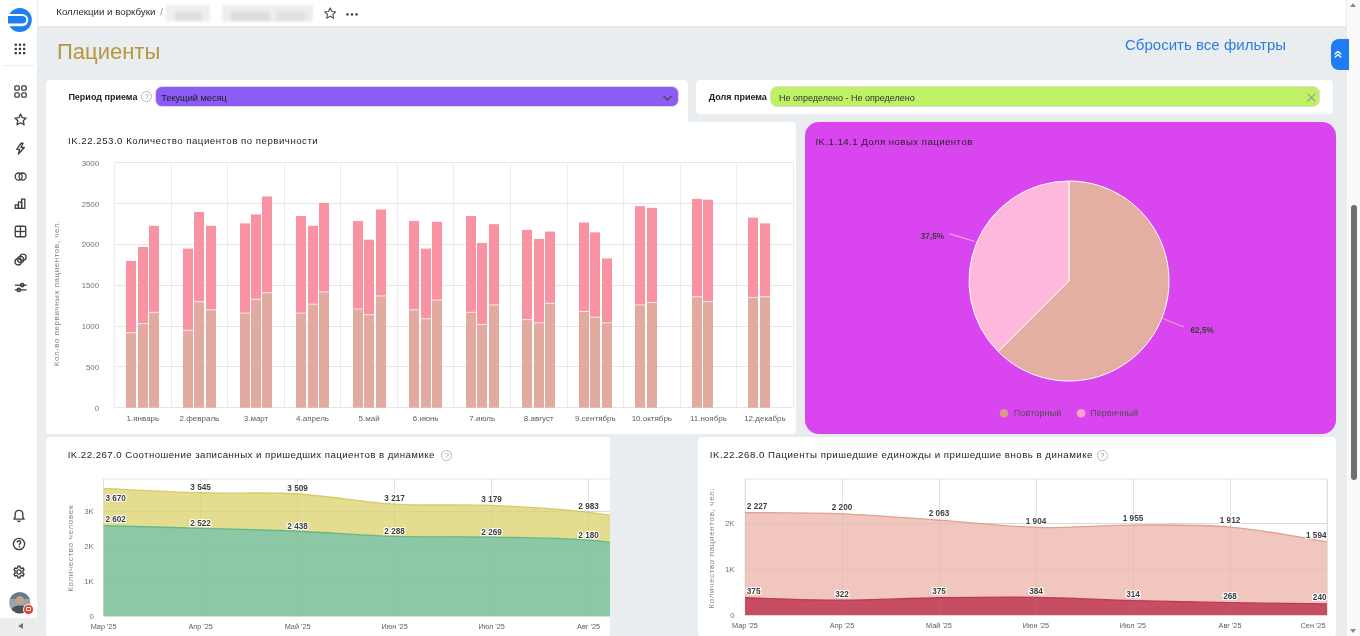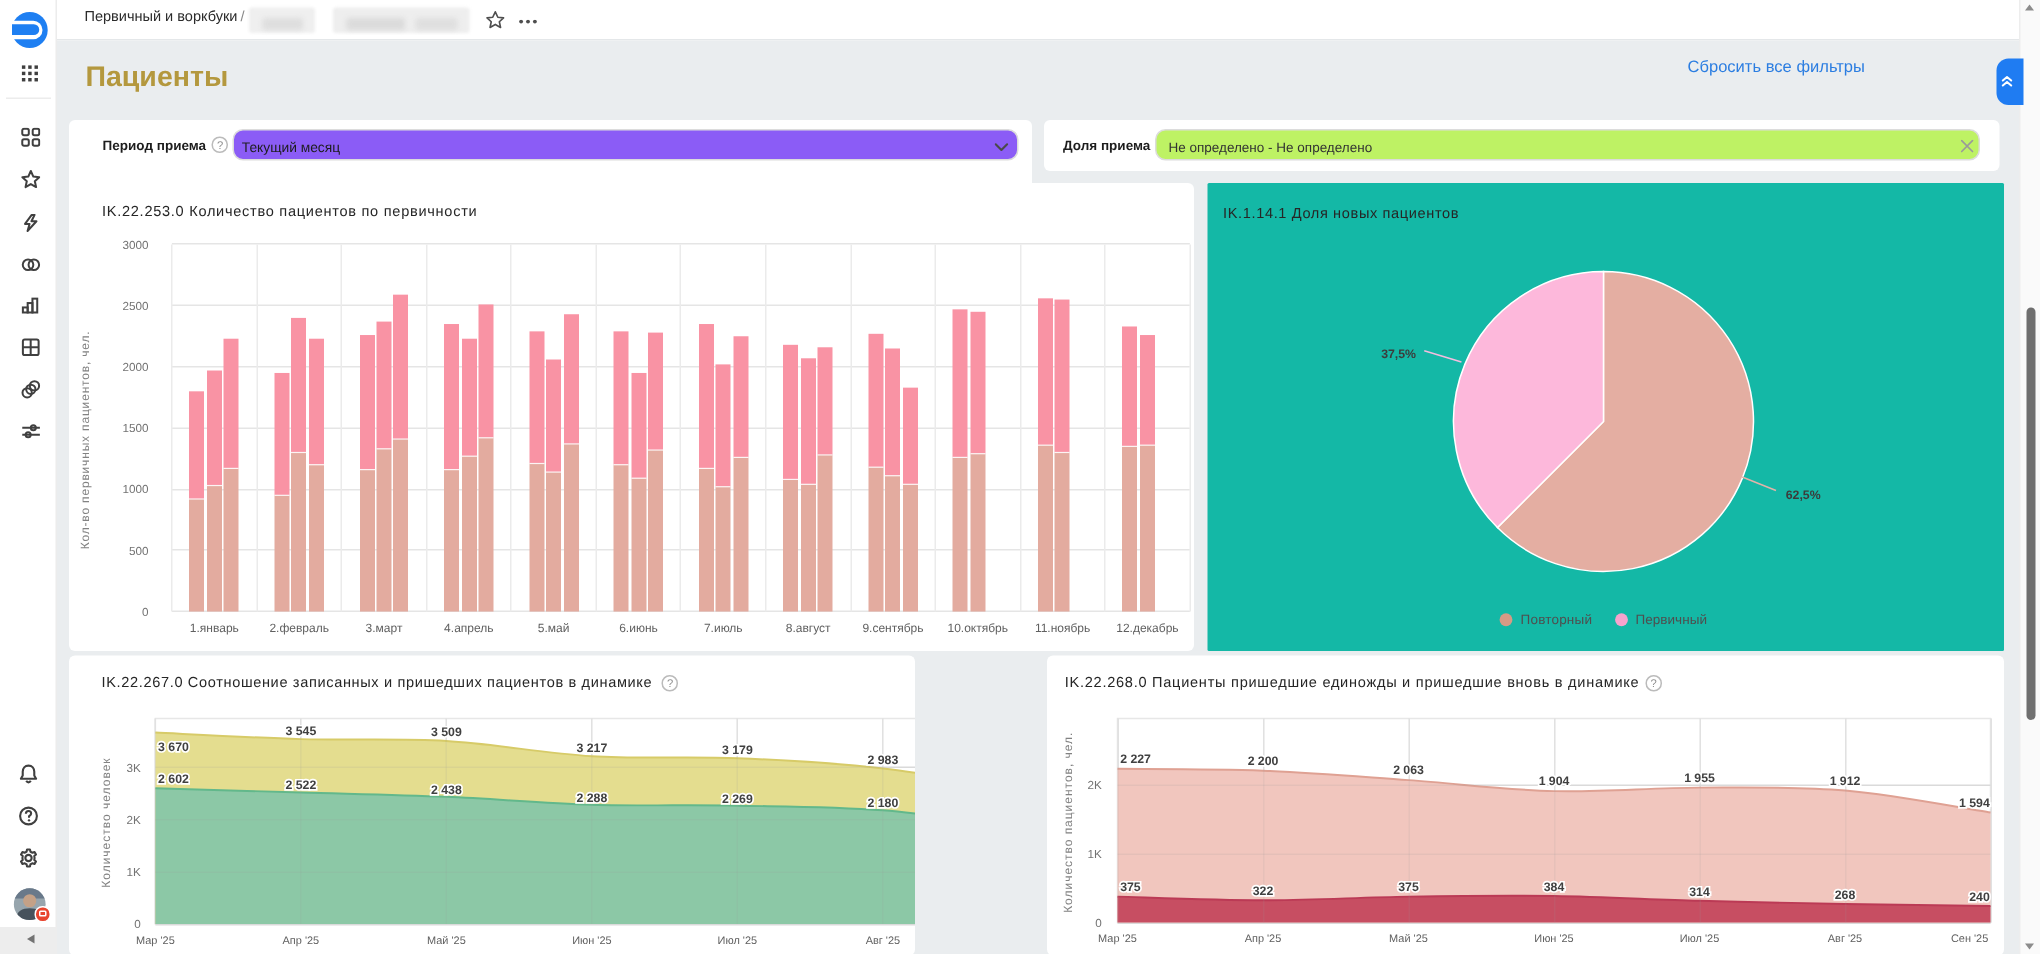--- a/index.html
+++ b/index.html
@@ -1,15 +1,15 @@
 <!DOCTYPE html>
 <html><head><meta charset="utf-8"><style>*{margin:0;padding:0;box-sizing:border-box}html,body{width:1360px;height:636px;overflow:hidden;font-family:"Liberation Sans",sans-serif;background:#fff;position:relative}svg text{font-family:"Liberation Sans",sans-serif}div{font-family:"Liberation Sans",sans-serif}</style></head><body>
 <div style="position:absolute;left:38px;top:27px;width:1308px;height:609px;background:#eaedef"></div>
 <div style="position:absolute;left:0;top:0;width:1360px;height:27px;background:#fff;border-bottom:1px solid #e4e7e9;z-index:4">
-    <div style="position:absolute;left:56.3px;top:7.2px;font-size:9.7px;line-height:10px;color:#2b2b2b">Первичный и воркбуки</div>
+    <div style="position:absolute;left:56.3px;top:7.2px;font-size:9.7px;line-height:10px;color:#2b2b2b">Коллекции и воркбуки</div>
     <div style="position:absolute;left:160.3px;top:7.2px;font-size:9.7px;line-height:10px;color:#8a8a8a">/</div>
     <div style="position:absolute;left:166.4px;top:4.9px;width:44px;height:17px;background:#efefef;border-radius:2px;filter:blur(1.2px)"></div>
     <div style="position:absolute;left:175px;top:11.5px;width:27px;height:8px;background:#dedede;border-radius:2px;filter:blur(1.8px)"></div>
     <div style="position:absolute;left:222.4px;top:4.9px;width:91px;height:17px;background:#eeeeee;border-radius:2px;filter:blur(1.2px)"></div>
     <div style="position:absolute;left:231px;top:11.5px;width:39px;height:8px;background:#dbdbdb;border-radius:2px;filter:blur(1.8px)"></div>
     <div style="position:absolute;left:277px;top:11.5px;width:28px;height:8px;background:#dfdfdf;border-radius:2px;filter:blur(1.8px)"></div>
     <div style="position:absolute;left:324.3px;top:7.2px">
       <svg width="12.4" height="12.4" viewBox="0 0 12.4 12.4" style="display:block;">
         <path d="M6.2 0.9 L7.9 4.5 L11.7 4.9 L8.9 7.5 L9.7 11.3 L6.2 9.3 L2.7 11.3 L3.5 7.5 L0.7 4.9 L4.5 4.5 Z" fill="none" stroke="#4f4f4f" stroke-width="1.1" stroke-linejoin="round"></path>
       </svg>
@@ -130,22 +130,22 @@
           <path d="M1.5 22 C1.5 15.5 5.8 13.5 10.8 13.5 C15.8 13.5 20 15.5 20 22 Z" fill="#46525c"></path>
         </g>
       </svg>
     </div>
     <div style="position:absolute;left:23px;top:604px;width:10.5px;height:10.5px;border-radius:50%;background:#e8452f;border:1px solid #fff"></div>
     <div style="position:absolute;left:26px;top:606.8px;width:4.6px;height:4.6px;border:1.1px solid #fff;border-radius:1px"></div>
   </div>
 <div style="position:absolute;left:0;top:618px;width:38px;height:18px;background:#ededed;z-index:6">
     <div style="position:absolute;left:17.5px;top:5px;width:0;height:0;border-top:3.5px solid transparent;border-bottom:3.5px solid transparent;border-right:5.5px solid #737373"></div>
   </div>
-<div style="position:absolute;left:57px;top:40.2px;font-size:19px;line-height:23px;font-weight:bold;color:#b4983e;z-index:2">Пациенты</div>
-<div style="position:absolute;left:1125px;top:40.2px;font-size:11px;line-height:10px;color:#2b7de1;z-index:2;letter-spacing:0.02px">Сбросить все фильтры</div>
+<div style="position:absolute;left:57px;top:40.2px;font-size:22px;line-height:23px;font-weight:normal;color:#b4983e;z-index:2">Пациенты</div>
+<div style="position:absolute;left:1125px;top:40.2px;font-size:15px;line-height:10px;color:#2b7de1;z-index:2;letter-spacing:0.02px">Сбросить все фильтры</div>
 <div style="position:absolute;left:1330.6px;top:39.1px;width:18.4px;height:31px;background:#1f7cf2;border-radius:8px 0 0 8px;z-index:11">
     <div style="position:absolute;left:3.2px;top:11.2px">
       <svg width="8" height="8" viewBox="0 0 8 8" style="display:block;">
         <path d="M1.2 3.7 L4 1.3 L6.8 3.7" fill="none" stroke="#fff" stroke-width="1.35" stroke-linecap="round" stroke-linejoin="round"></path>
         <path d="M1.2 7 L4 4.6 L6.8 7" fill="none" stroke="#fff" stroke-width="1.35" stroke-linecap="round" stroke-linejoin="round"></path>
       </svg>
     </div>
   </div>
 <div style="position:absolute;left:46px;top:80px;width:642px;height:50px;background:#fff;border-radius:4px;z-index:2">
     <div style="position:absolute;left:22.4px;top:12.2px;font-size:9px;line-height:10px;font-weight:bold;color:#1d1d1d">Период приема</div>
@@ -307,21 +307,21 @@
       <text x="323.1" y="299" font-size="8" fill="#606060" text-anchor="middle">5.май</text>
       <text x="379.65" y="299" font-size="8" fill="#606060" text-anchor="middle">6.июнь</text>
       <text x="436.2" y="299" font-size="8" fill="#606060" text-anchor="middle">7.июль</text>
       <text x="492.75" y="299" font-size="8" fill="#606060" text-anchor="middle">8.август</text>
       <text x="549.3" y="299" font-size="8" fill="#606060" text-anchor="middle">9.сентябрь</text>
       <text x="605.85" y="299" font-size="8" fill="#606060" text-anchor="middle">10.октябрь</text>
       <text x="662.4" y="299" font-size="8" fill="#606060" text-anchor="middle">11.ноябрь</text>
       <text x="718.95" y="299" font-size="8" fill="#606060" text-anchor="middle">12.декабрь</text>
     </svg>
   </div>
-<div style="position:absolute;left:805px;top:122px;width:531px;height:312px;background:#14b8a6;border-radius:1px;z-index:1">
+<div style="position:absolute;left:805px;top:122px;width:531px;height:312px;background:#d946ef;border-radius:14px;z-index:1">
     <svg width="531" height="312" viewBox="0 0 531 312" style="position:absolute;left:0;top:0">
       <text x="10.4" y="23" font-size="9.7" fill="#262626" letter-spacing="0.43">IK.1.14.1 Доля новых пациентов</text>
       <path d="M264 159 L264 59 A100 100 0 1 1 193.29 229.71 Z" fill="#e4aea2" stroke="#fff" stroke-width="1"></path>
       <path d="M264 159 L193.29 229.71 A100 100 0 0 1 264 59 Z" fill="#fdb8db" stroke="#fff" stroke-width="1"></path>
       <path d="M169.3 119.3 L144.5 111.8" fill="none" stroke="#f5bcdf" stroke-width="1"></path>
       <text x="139" y="116.5" font-size="8.2" font-weight="bold" fill="#3c3c3c" text-anchor="end">37,5%</text>
       <path d="M356.5 196 L379 205" fill="none" stroke="#e2b3a9" stroke-width="1"></path>
       <text x="385.5" y="210.5" font-size="8.2" font-weight="bold" fill="#3c3c3c">62,5%</text>
       <circle cx="199" cy="291.2" r="4.3" fill="#d79a85"></circle>
       <text x="208.7" y="293.8" font-size="9" fill="#4f4f4f" letter-spacing="0.13">Повторный</text>

